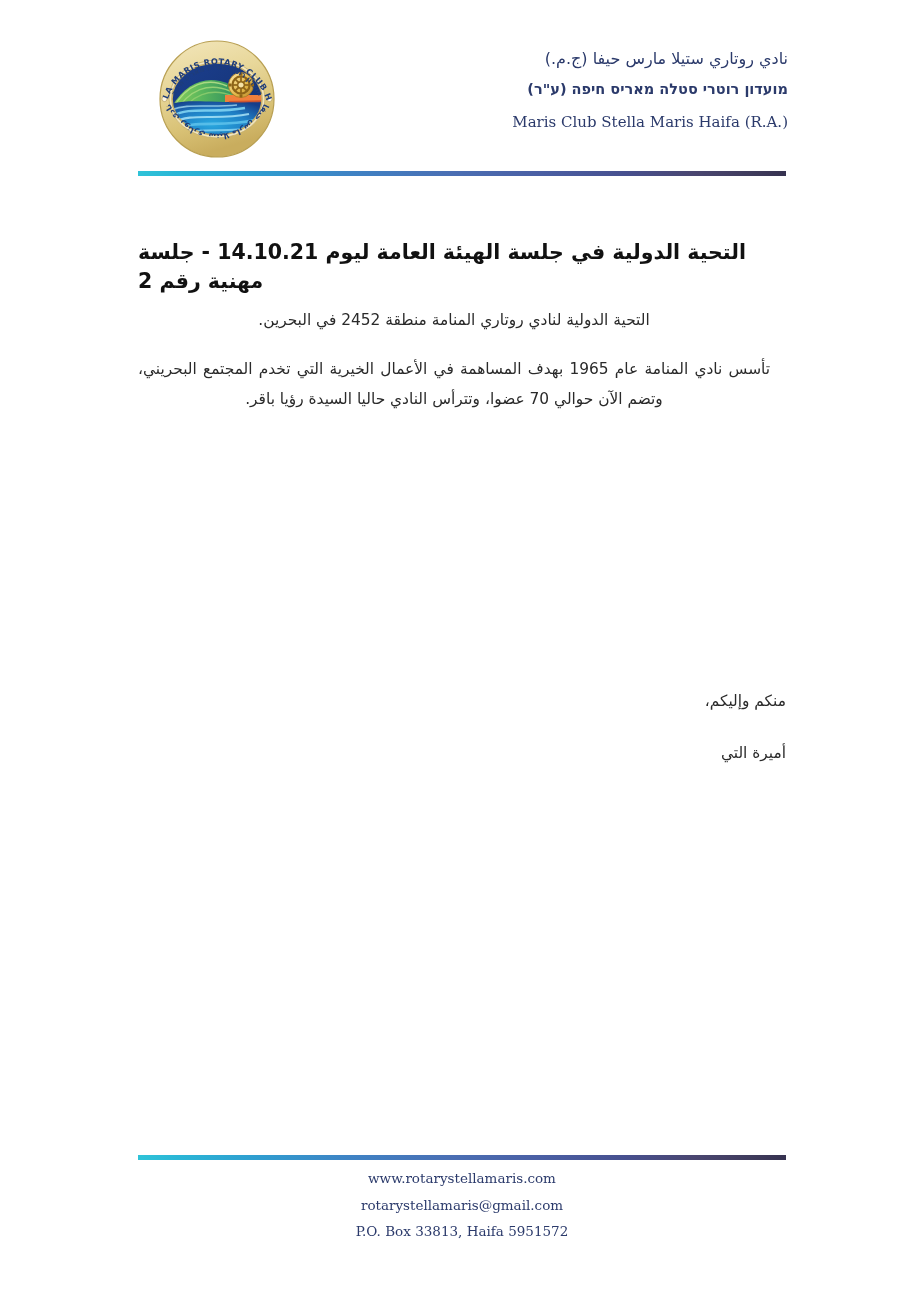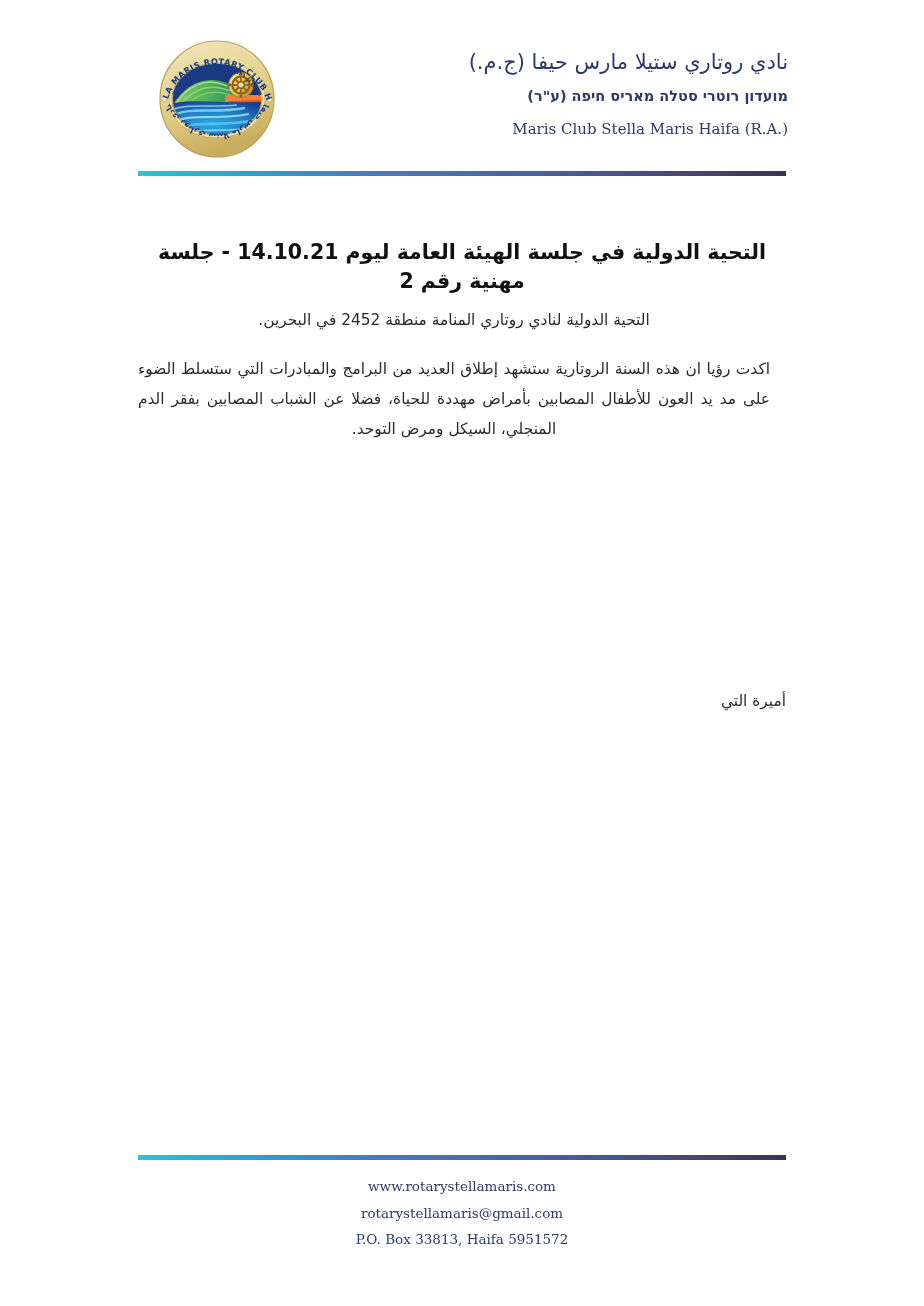--- a/index.html
+++ b/index.html
@@ -50,21 +50,21 @@
     position: absolute;
     right: 136px;
     top: 47px;
     width: 420px;
     text-align: right;
     direction: rtl;
     color: #2b3a6b;
   }
   .hdr-line-ar {
     font-family: "DejaVu Sans", "Liberation Sans", sans-serif;
-    font-size: 21px;
+    font-size: 16px;
     line-height: 1.45;
     color: #2b3a6b;
     white-space: nowrap;
     letter-spacing: 0.2px;
   }
   .hdr-line-he {
     font-family: "DejaVu Sans", "Liberation Sans", sans-serif;
     font-size: 14.5px;
     font-weight: bold;
     line-height: 1.5;
@@ -103,21 +103,21 @@
   }
   .rule-top { top: 171px; }
   .rule-bottom { top: 1155px; }
 
   
   .doc-title {
     position: absolute;
     top: 238px;
     left: 138px;
     width: 648px;
-    text-align: center;
+    text-align: left;
     direction: rtl;
     font-size: 20.5px;
     font-weight: bold;
     color: #111111;
     line-height: 1.4;
     font-family: "DejaVu Sans", "Liberation Sans", sans-serif;
   }
 
   
   .body-copy {
@@ -158,21 +158,20 @@
   
   .footer {
     position: absolute;
     top: 1172px;
     left: 138px;
     width: 648px;
     text-align: center;
     direction: ltr;
     color: #2b3a6b;
     font-family: "DejaVu Serif", "Liberation Serif", serif;
-    margin-top: 8px;
   }
   .footer div {
     font-size: 13.5px;
     line-height: 1.0;
     margin-bottom: 13px;
     color: #2b3a6b;
   }
   .footer div:last-child { margin-bottom: 0; }
 </style>
 </head>
@@ -288,24 +287,25 @@
       <div class="hdr-line-en">Maris Club Stella Maris Haifa (R.A.)</div>
     </div>
   </div>
 
   <div class="rule rule-top"></div>
 
   <div class="doc-title">التحية الدولية في جلسة الهيئة العامة ليوم 14.10.21 - جلسة مهنية رقم 2</div>
 
   <div class="body-copy">
     <p class="one-line">التحية الدولية لنادي روتاري المنامة منطقة 2452 في البحرين.</p>
-    <p>اكدت رؤيا ان هذه السنة الروتارية ستشهد إطلاق العديد من البرامج والمبادرات التي ستسلط الضوء على مد يد العون للأطفال المصابين بأمراض مهددة للحياة، فضلا عن الشباب المصابين بفقر الدم المنجلي، السيكل ومرض التوحد.</p>
+    <p>تأسس نادي المنامة عام 1965 بهدف المساهمة في الأعمال الخيرية التي تخدم المجتمع البحريني، وتضم الآن حوالي 70 عضوا، وتترأس النادي حاليا السيدة رؤيا باقر.</p>
   </div>
 
   <div class="sign-off">
+    <p>منكم وإليكم،</p>
     <p>أميرة التي</p>
   </div>
 
   <div class="rule rule-bottom"></div>
 
   <div class="footer">
     <div>www.rotarystellamaris.com</div>
     <div>rotarystellamaris@gmail.com</div>
     <div>P.O. Box 33813, Haifa 5951572</div>
   </div>

